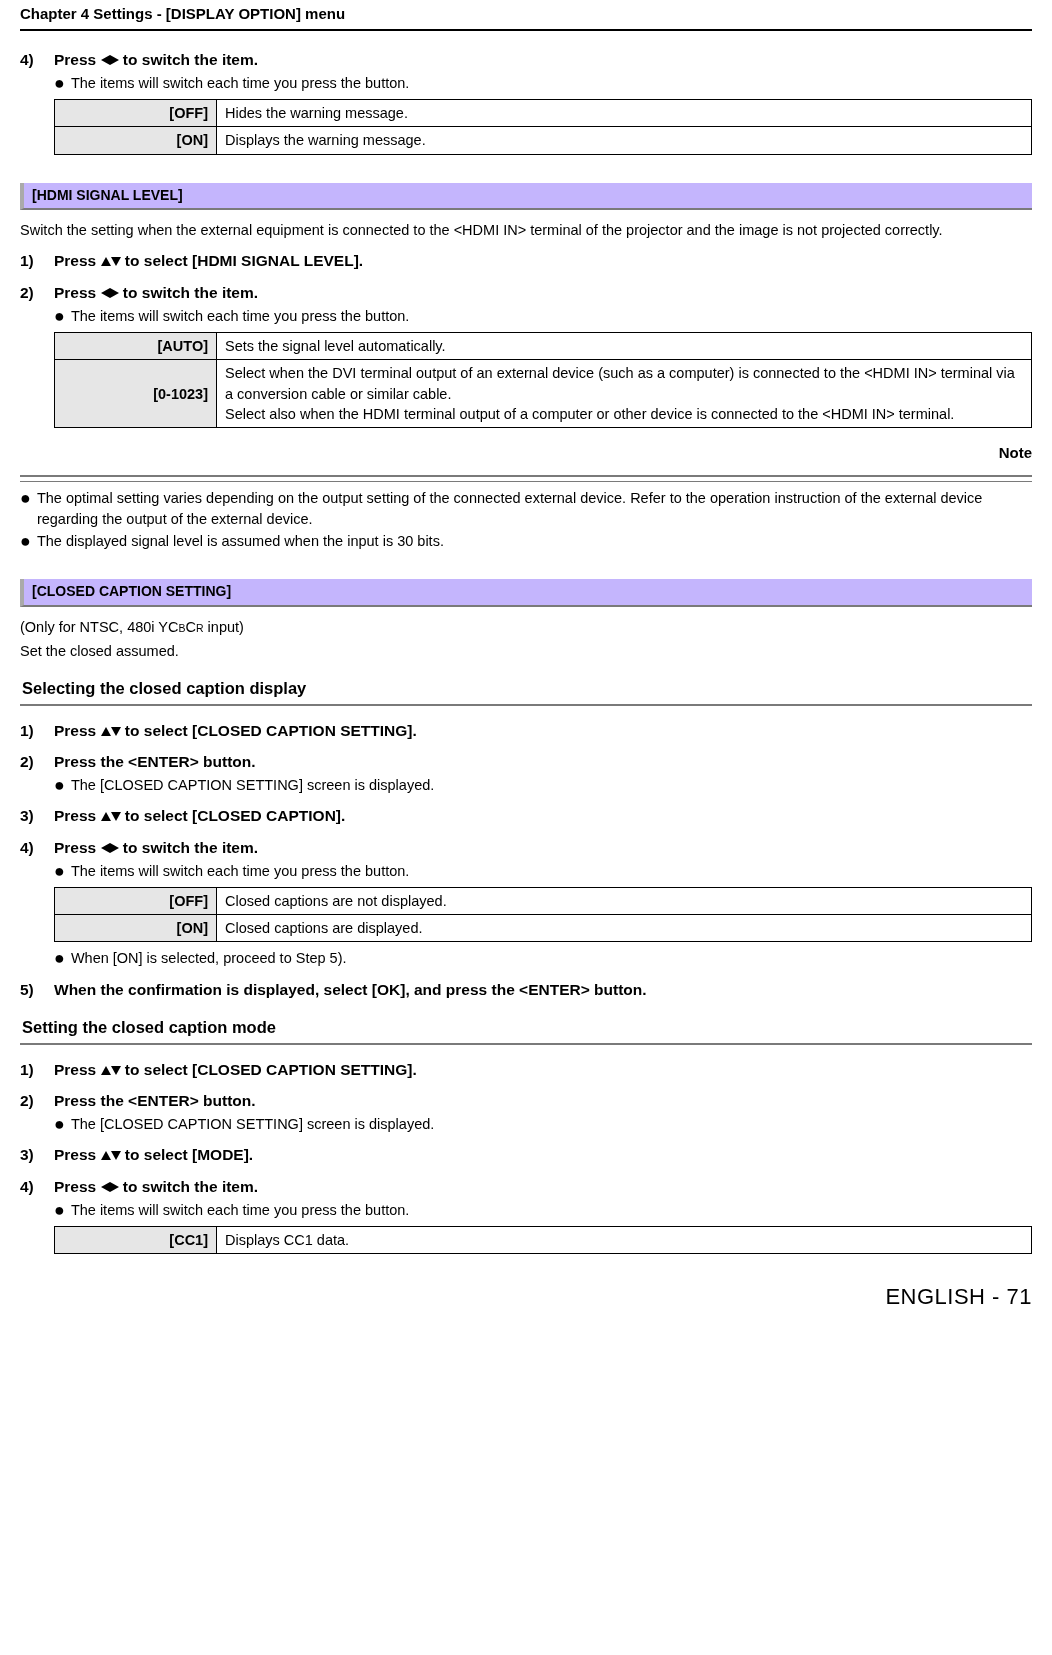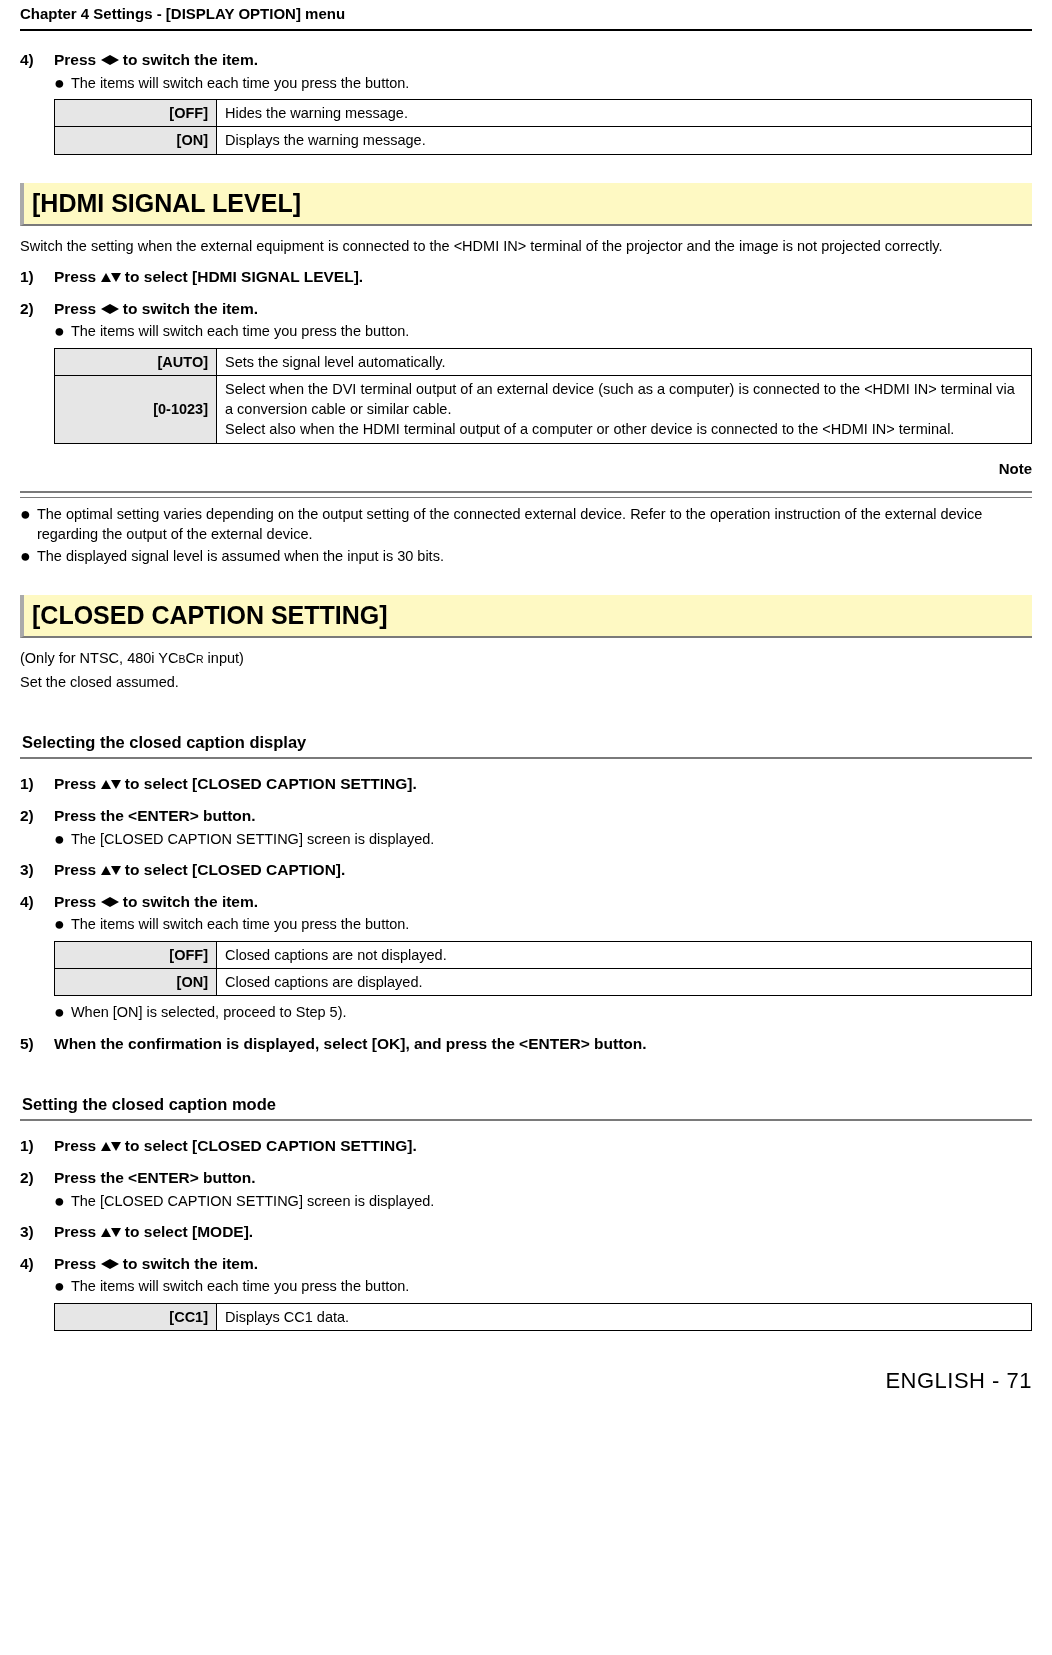--- a/index.html
+++ b/index.html
@@ -68,34 +68,34 @@
     vertical-align: middle;
   }
   table.setting-table td.label {
     background: #e6e6e6;
     text-align: right;
     font-weight: bold;
     width: 145px;
   }
   .section-h2 {
     font-weight: bold;
-    font-size: 25px;
-    background: #fef9c3;
+    font-size: 14px;
+    background: #c4b5fd;
     border-left: 4px solid #aaa;
     border-bottom: 2.5px solid #7a7a7a;
     padding: 3px 8px;
     margin-top: 28px;
     margin-bottom: 10px;
   }
   .section-h3 {
     font-weight: bold;
     font-size: 16.5px;
     border-bottom: 2.5px solid #7a7a7a;
     padding: 3px 2px;
-    margin-top: 36px;
+    margin-top: 13px;
     margin-bottom: 14px;
   }
   .note-label {
     font-weight: bold;
     font-size: 15px;
     margin-top: 14px;
     margin-bottom: 12px;
     text-align: right;
   }
   .note-divider {
@@ -137,21 +137,21 @@
     border-right: 5.5px solid transparent;
     border-top: 9px solid #000;
     display: inline-block;
   }
   .lr-arrows { white-space: nowrap; }
   .ud-arrows { white-space: nowrap; }
   .footer {
     text-align: right;
     font-weight: normal;
     font-size: 22px;
-    margin-top: 35px;
+    margin-top: 28px;
     letter-spacing: 0.5px;
   }
   .subscript { font-size: 10.5px; vertical-align: baseline; }
 </style>
 </head>
 <body>
 
 <div class="chapter-header">Chapter 4   Settings - [DISPLAY OPTION] menu</div>
 
 <div class="step">

